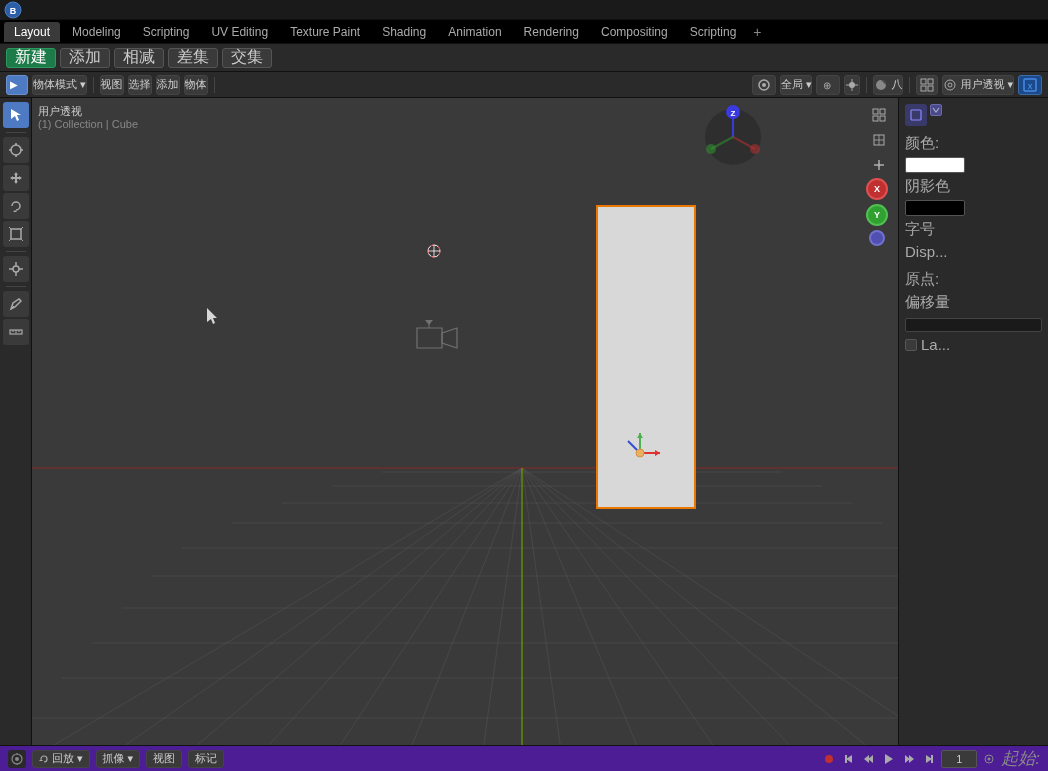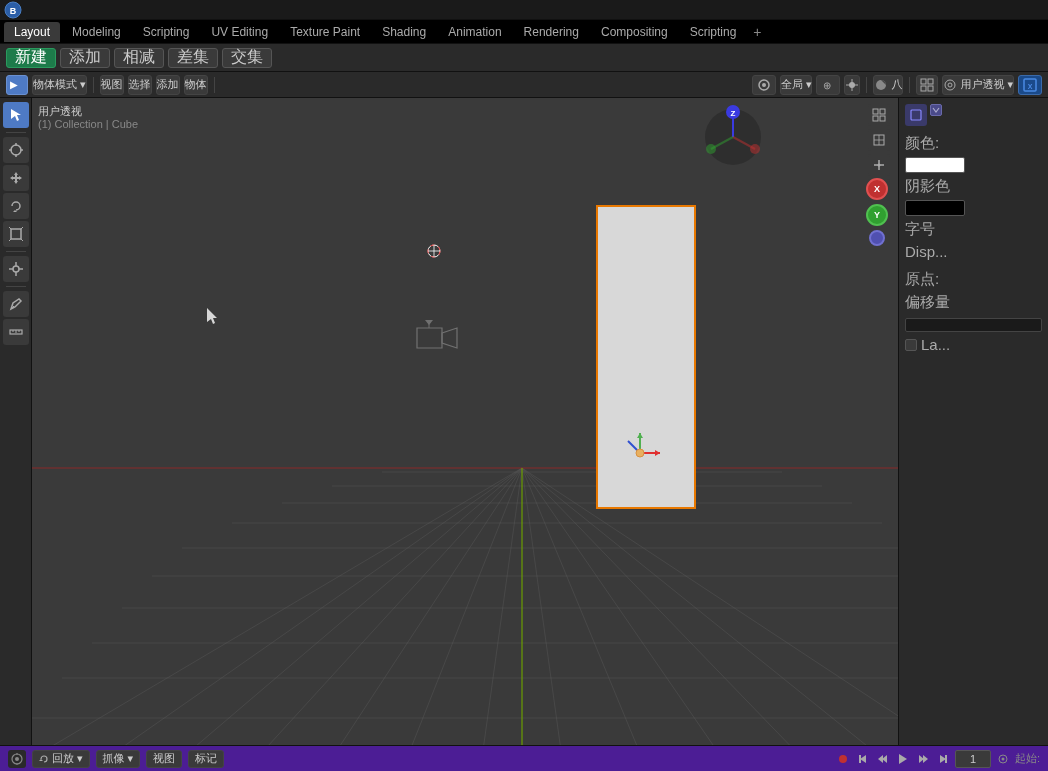--- a/index.html
+++ b/index.html
@@ -809,15 +809,15 @@
 
     <input class="frame-num-field" type="text" value="1" style="">
 
     <div class="tl-btn">
       <svg width="12" height="12" viewBox="0 0 12 12">
         <circle cx="6" cy="6" r="4" fill="none" stroke="#888" stroke-width="1"></circle>
         <circle cx="6" cy="6" r="1.5" fill="#888"></circle>
       </svg>
     </div>
 
-    <span class="prop-label" style="color:#888;font-size:11px;">起始:</span>
+    <span class="prop-label" style="color:#888;font-size:17px;font-style:italic;">起始:</span>
   </div>
 </div>
 
 </body></html>

